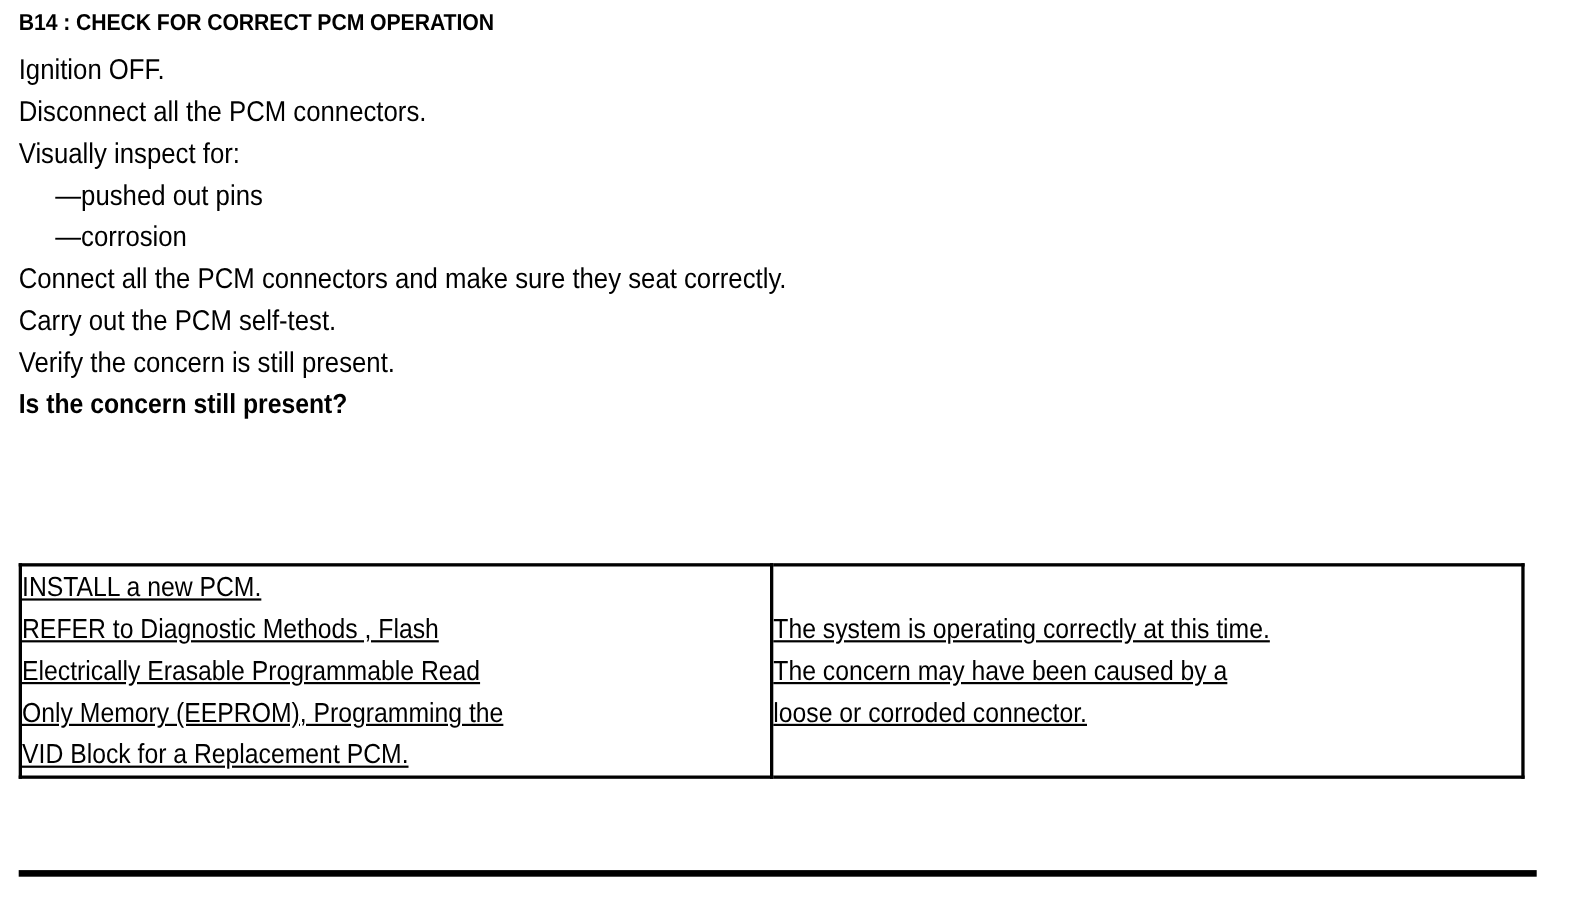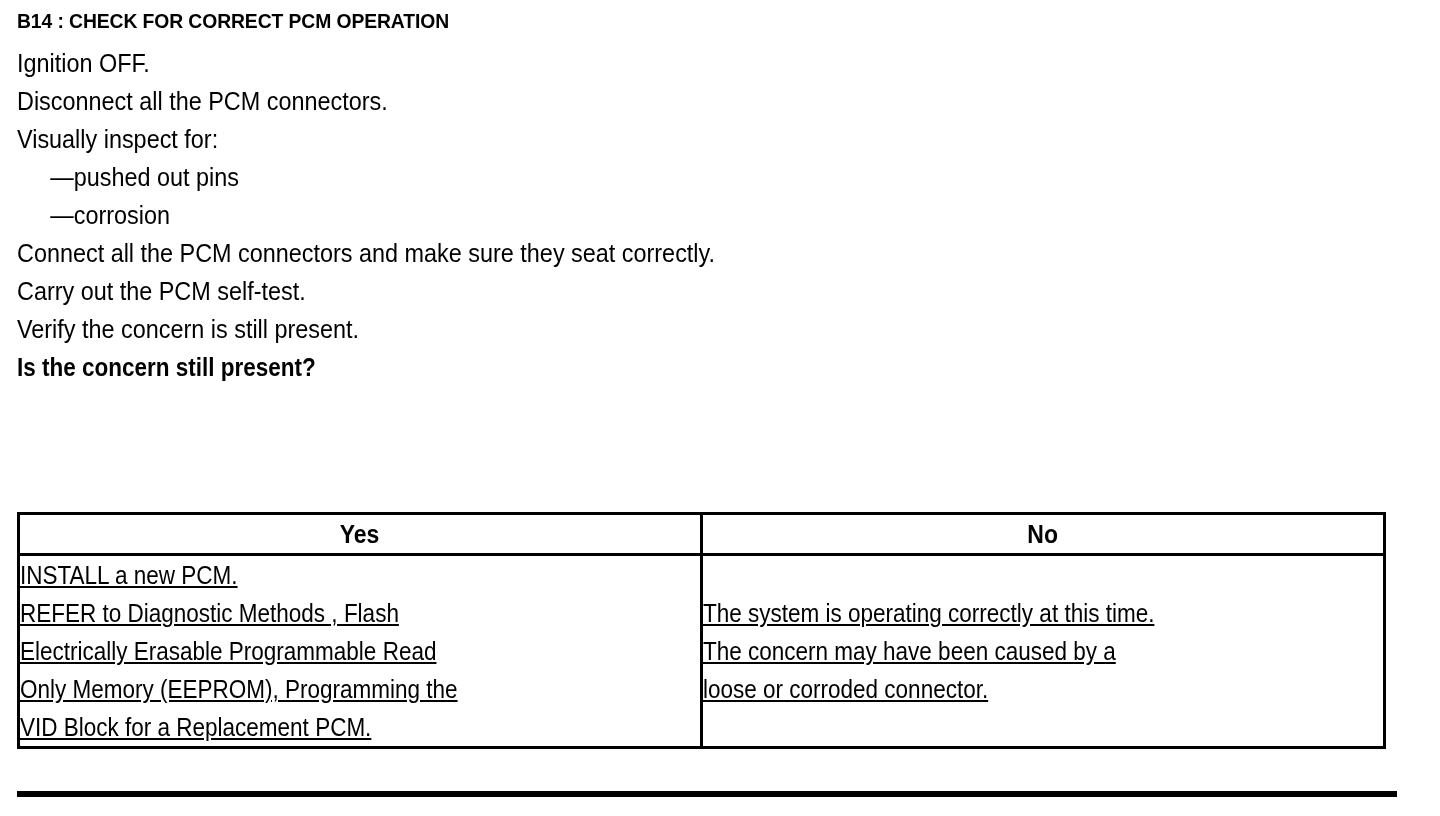--- a/index.html
+++ b/index.html
@@ -136,24 +136,20 @@
     <div class="proc-line bold">Is the concern still present?</div>
   </div>
 
   <table class="decision-table">
     <colgroup>
       <col class="col-yes">
       <col class="col-no">
     </colgroup>
     <tbody>
       <tr>
-        <th class="hdr-cell"><span>Yes</span></th>
-        <th class="hdr-cell"><span>No</span></th>
-      </tr>
-      <tr>
         <td class="body-cell cell-yes">
           <div class="cell-text">
             <span class="ln">INSTALL a new PCM.</span>
             <span class="ln">REFER to Diagnostic Methods , Flash</span>
             <span class="ln">Electrically Erasable Programmable Read</span>
             <span class="ln">Only Memory  (EEPROM), Programming the</span>
             <span class="ln">VID Block for a Replacement PCM.</span>
           </div>
         </td>
         <td class="body-cell cell-no">

